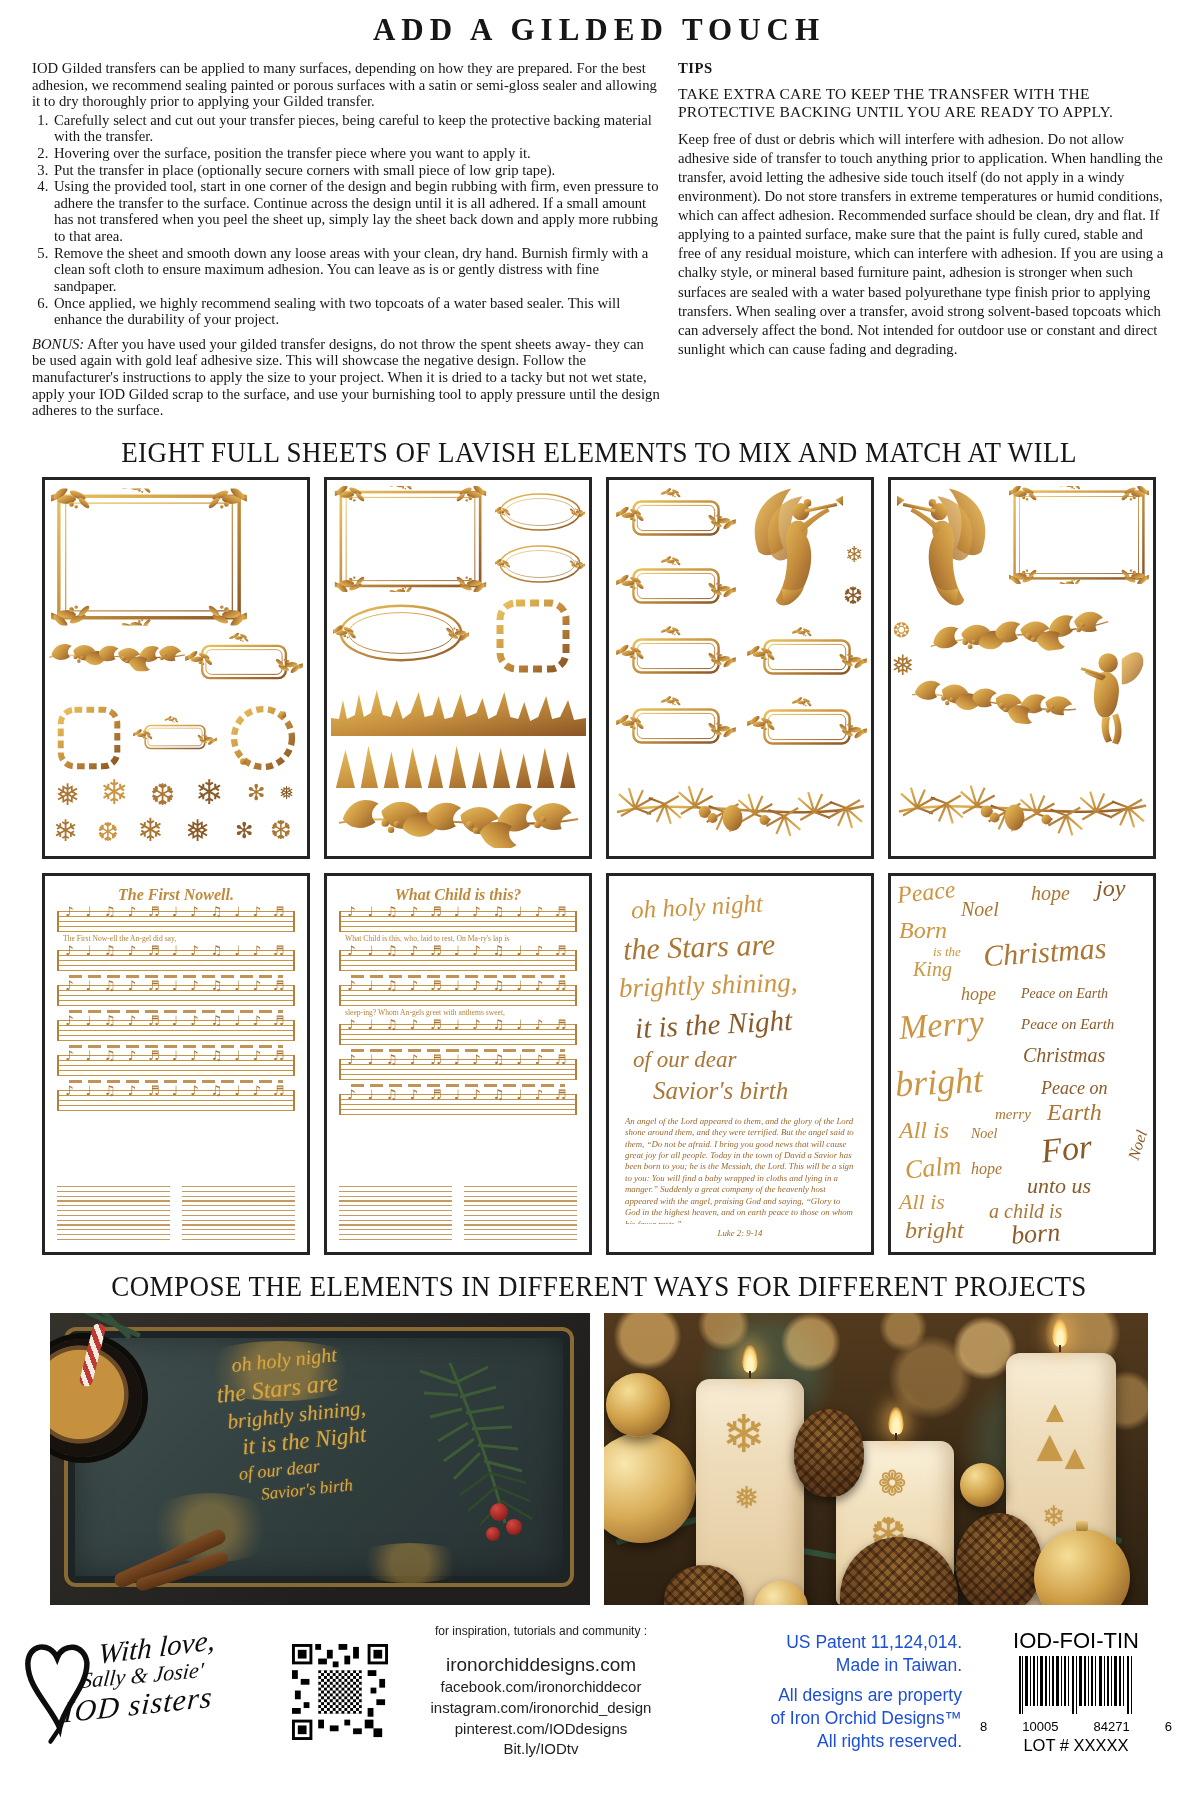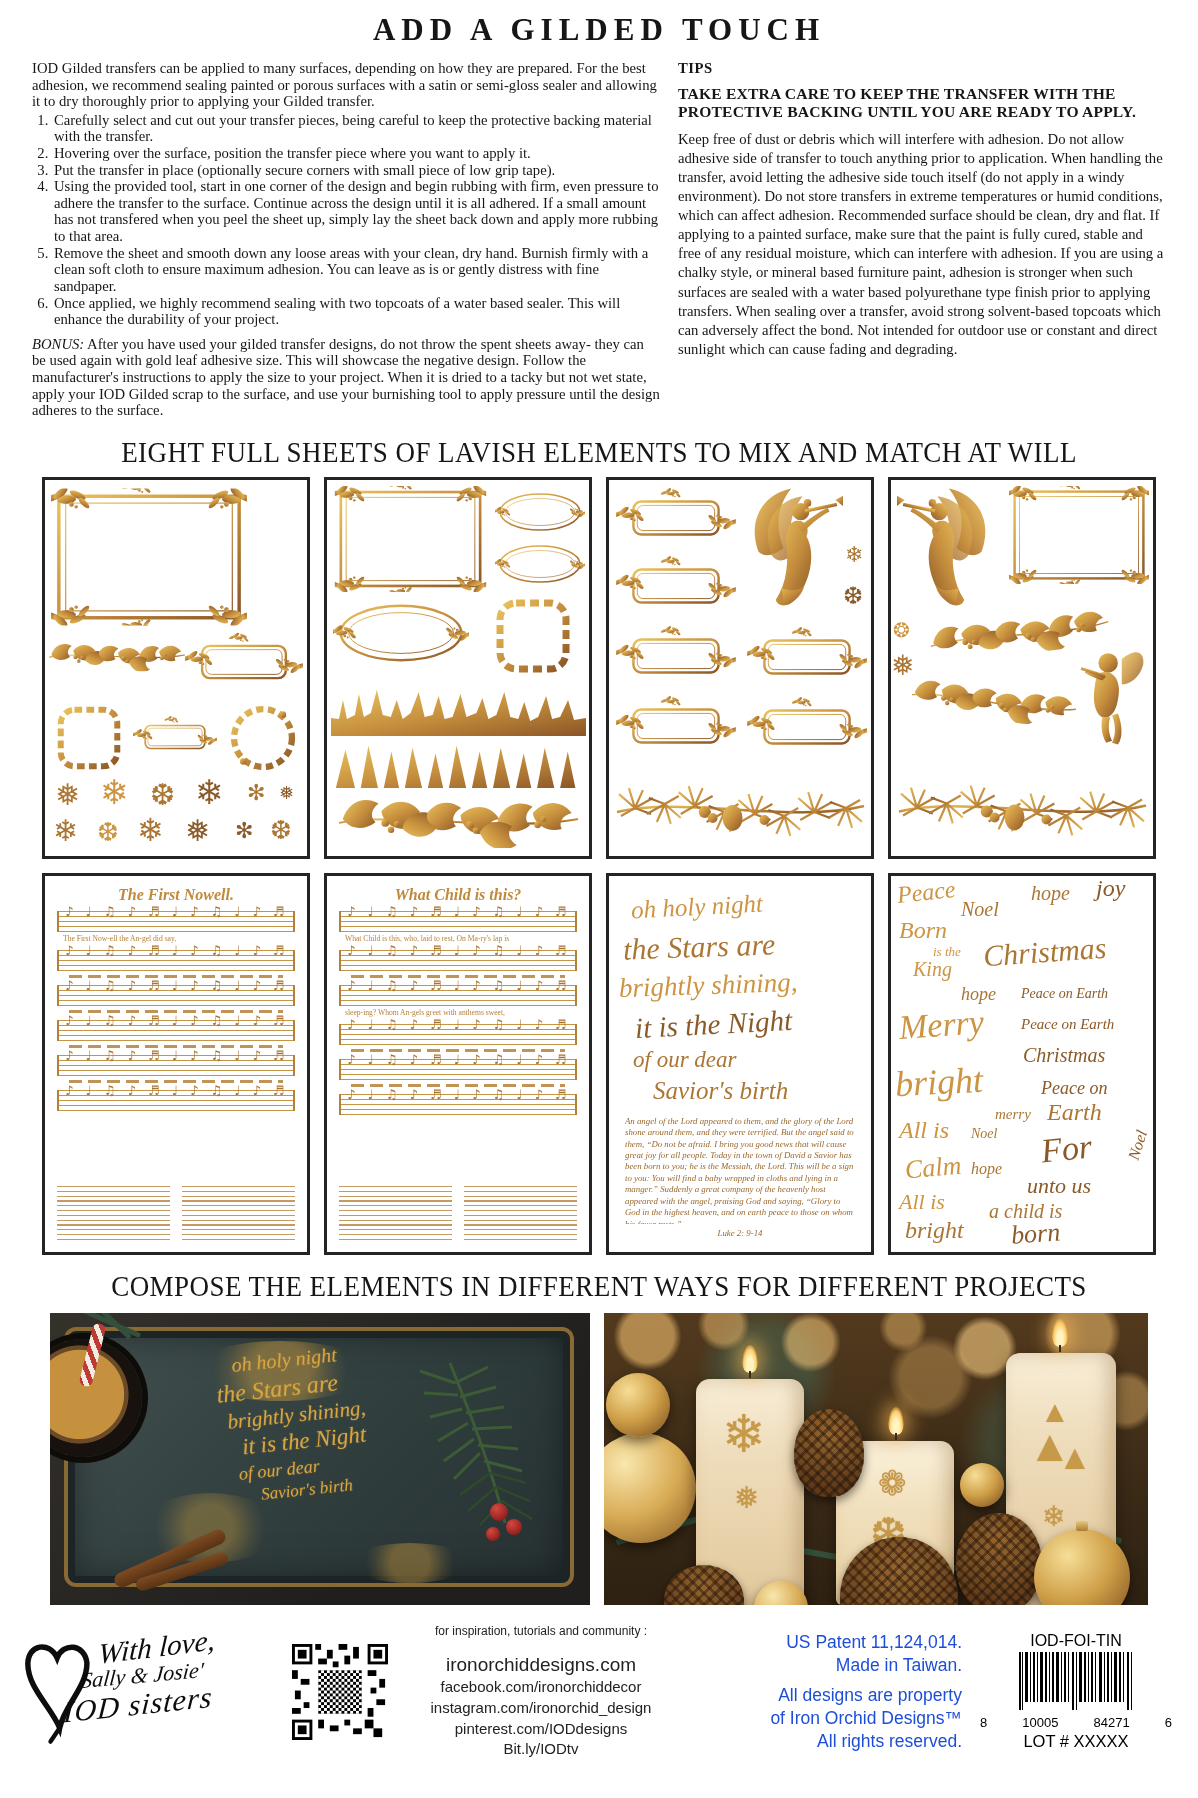--- a/index.html
+++ b/index.html
@@ -8,21 +8,21 @@
   
   .title{ text-align:center;font-size:31px;font-weight:700;letter-spacing:6px;margin:12px 0 4px;}
   .cols{display:flex;padding:0 32px;gap:18px;}
   .col-left{width:628px;font-size:14.7px;line-height:1.13;}
   .col-right{flex:1;font-size:14.7px;line-height:1.15;}
   .col-left p,.col-right p{margin:8px 0 2px;}
   .b{font-weight:700;}
   ol.instr{margin:0;padding-left:20px;}
   ol.instr li{margin:0;padding-left:2px;}
   .tips-head{font-weight:700;letter-spacing:.5px;}
-  .tips-warning{font-weight:700;font-size:15.6px;line-height:1.18;margin:6px 0 6px;letter-spacing:.2px;}
+  .tips-warning{font-weight:400;font-size:15.6px;line-height:1.18;margin:6px 0 6px;letter-spacing:.2px;}
   .tips-body{line-height:1.3;}
   .bonus-lbl{font-style:italic;}
   
   .sect{ text-align:center;font-weight:400;font-size:30px;letter-spacing:.5px;margin:14px 0 8px;
          transform:scaleX(.9);}
   
   .sheet-grid{display:grid;grid-template-columns:repeat(4,268px);gap:14px;justify-content:center;}
   .sheet{height:376px;background:#fff;border:3px solid #242424;position:relative;overflow:hidden;}
   .abs{position:absolute;}.g2{color:#cd9441}.g3{color:#ab7634}.g4{color:#8a5a28}
   .sf{line-height:1;}
@@ -102,21 +102,21 @@
   .sig-l0{font-size:29px;line-height:1;transform:rotate(-4deg);}
   .sig-l1{font-size:22px;line-height:1.15;transform:rotate(-2deg);margin-left:-14px;}
   .sig-l2{font-size:30px;line-height:1.1;transform:rotate(-3deg);margin-left:-28px;letter-spacing:1px;}
   .community{flex:1;text-align:center;font-family:"Liberation Sans",sans-serif;color:#222;}
   .community .intro{font-size:12px;margin-bottom:14px;text-align:center;}
   .community .l0{font-size:19px;line-height:1.35;}
   .community .lx{font-size:15px;line-height:1.38;}
   .legal{width:268px;text-align:right;font-family:"Liberation Sans",sans-serif;font-size:17.5px;line-height:1.3;color:#1d4ed8;}
   .legal .sp{margin-bottom:8px;}
   .barcode-block{width:196px;text-align:center;font-family:"Liberation Sans",sans-serif;color:#000;}
-  .bsku{font-size:16px;margin-bottom:2px;}
+  .bsku{font-size:22px;margin-bottom:2px;}
   .bdigits{display:flex;justify-content:space-between;font-size:13px;padding:0 2px;margin-top:1px;}
   .blot{font-size:16.5px;margin-top:2px;}
 </style>
 </head>
 <body>
 
 <svg style="position:absolute;width:0;height:0" aria-hidden="true">
   <defs>
     <linearGradient id="gg" x1="0" y1="0" x2="1" y2="1">
       <stop offset="0" stop-color="#eac35e"></stop>

